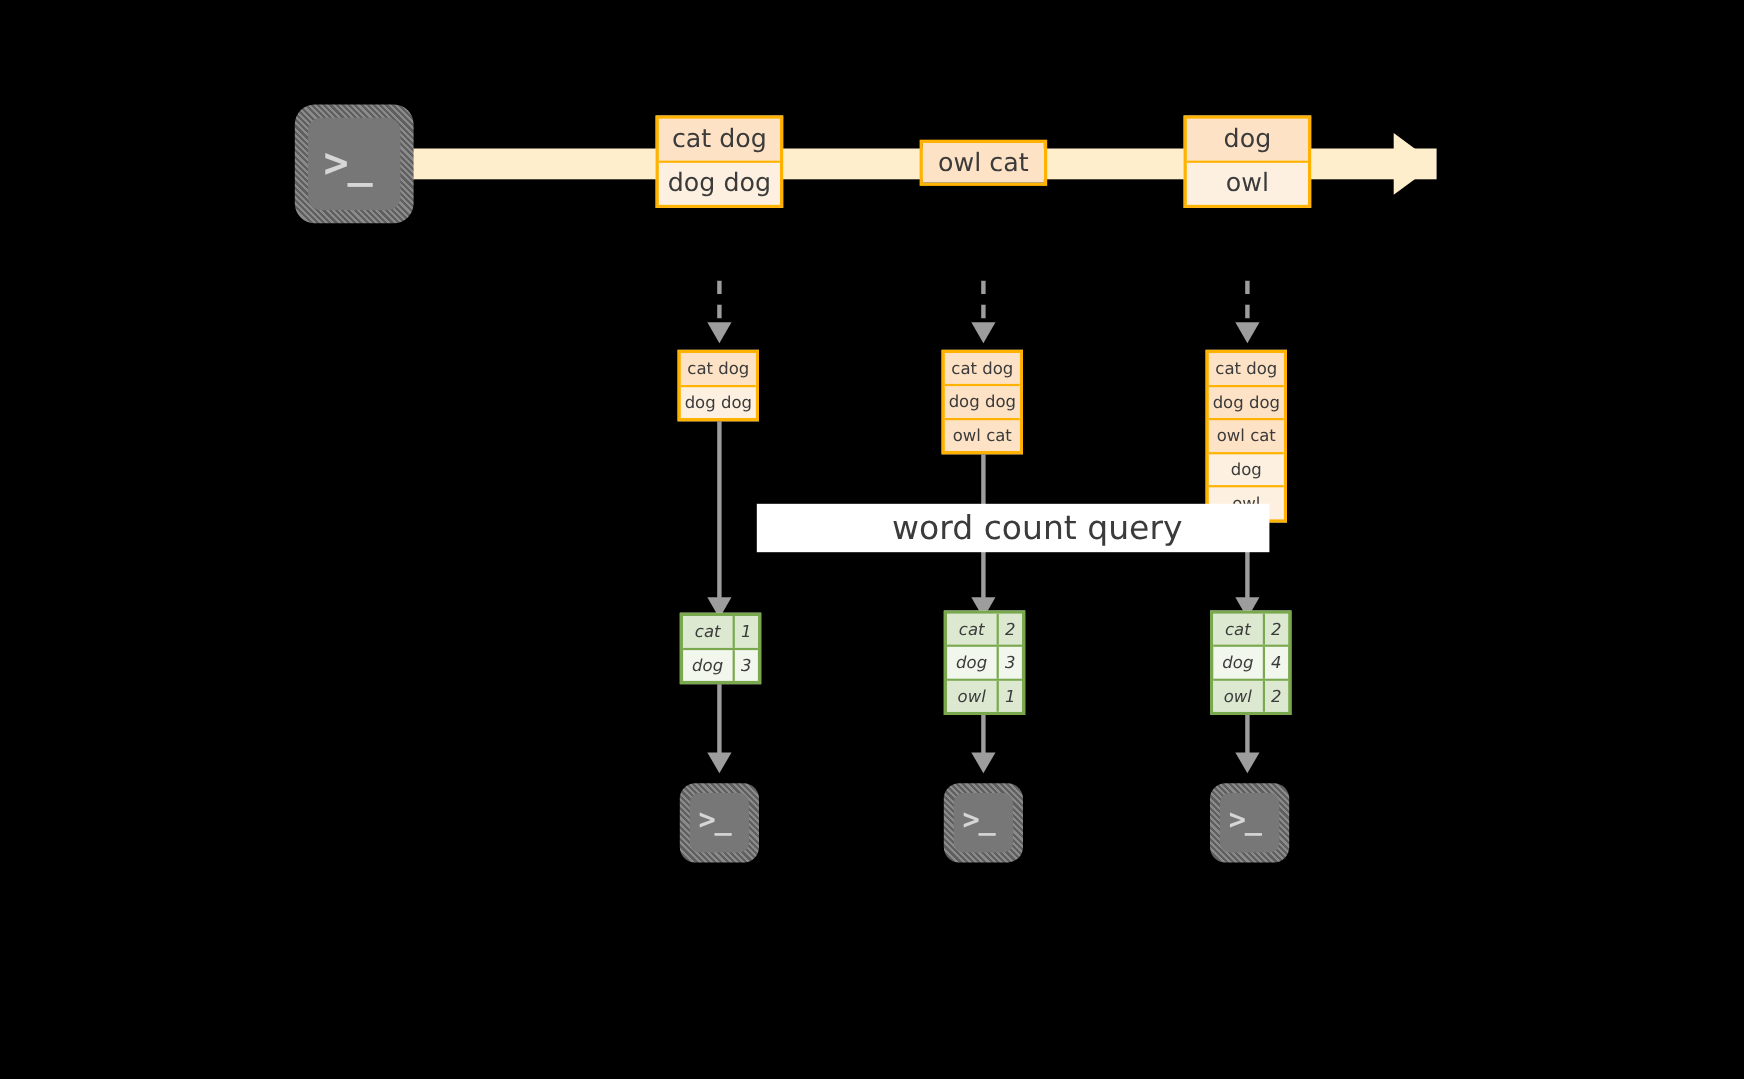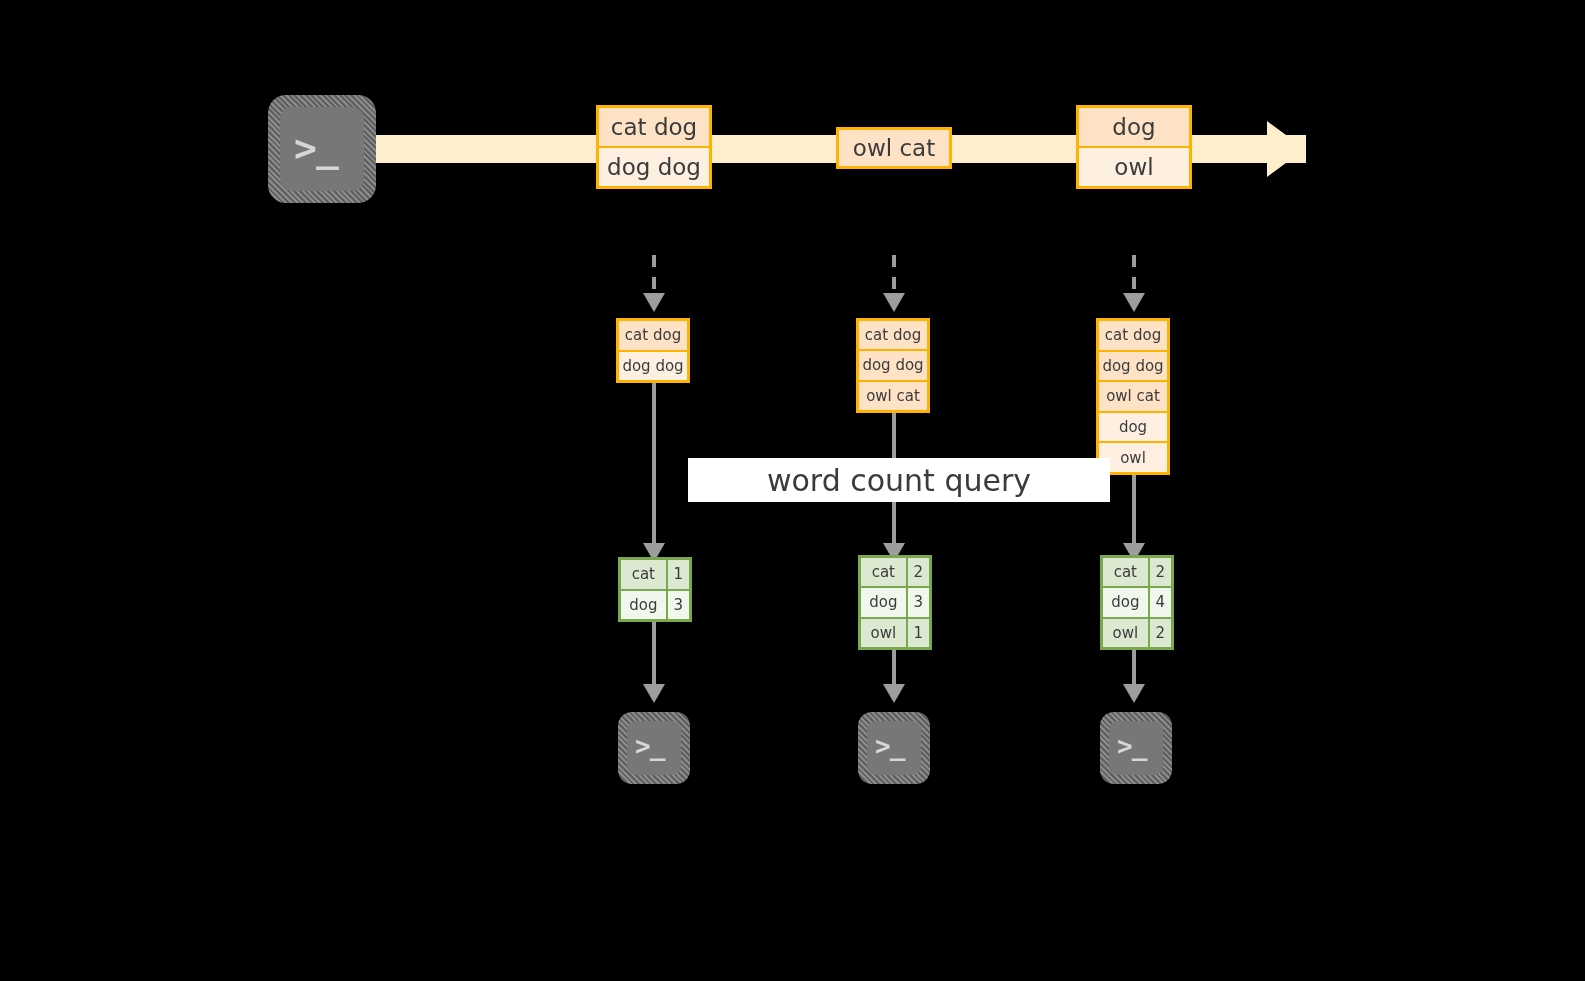--- a/index.html
+++ b/index.html
@@ -85,20 +85,21 @@
   .rec.sm .cell { font-size: 15px; }
 
   
   .res {
     position: absolute;
     box-sizing: border-box;
     border: 3px solid #7aa84f;
     background: #f2f7ee;
     display: flex;
     flex-direction: column;
+    font-style: italic;
   }
   .res .row {
     box-sizing: border-box;
     flex: 1 1 auto;
     display: flex;
   }
   .res .row + .row { border-top: 2px solid #7aa84f; }
   .res .kc, .res .vc {
     box-sizing: border-box;
     display: flex;
@@ -134,20 +135,21 @@
   
   .caption {
     position: absolute;
     background: #ffffff;
     display: flex;
     align-items: center;
     justify-content: center;
     color: #3b3b3b;
     font-size: 30px;
     white-space: nowrap;
+    padding-left: 44px;
   }
 </style>
 </head>
 <body>
 
 <div id="stage">
 
   <div class="stream-shaft" style="left:366px; top:135px; width:940px; height:28px;"></div>
   <div class="stream-head" style="left:1267px; top:121px;"></div>
 

